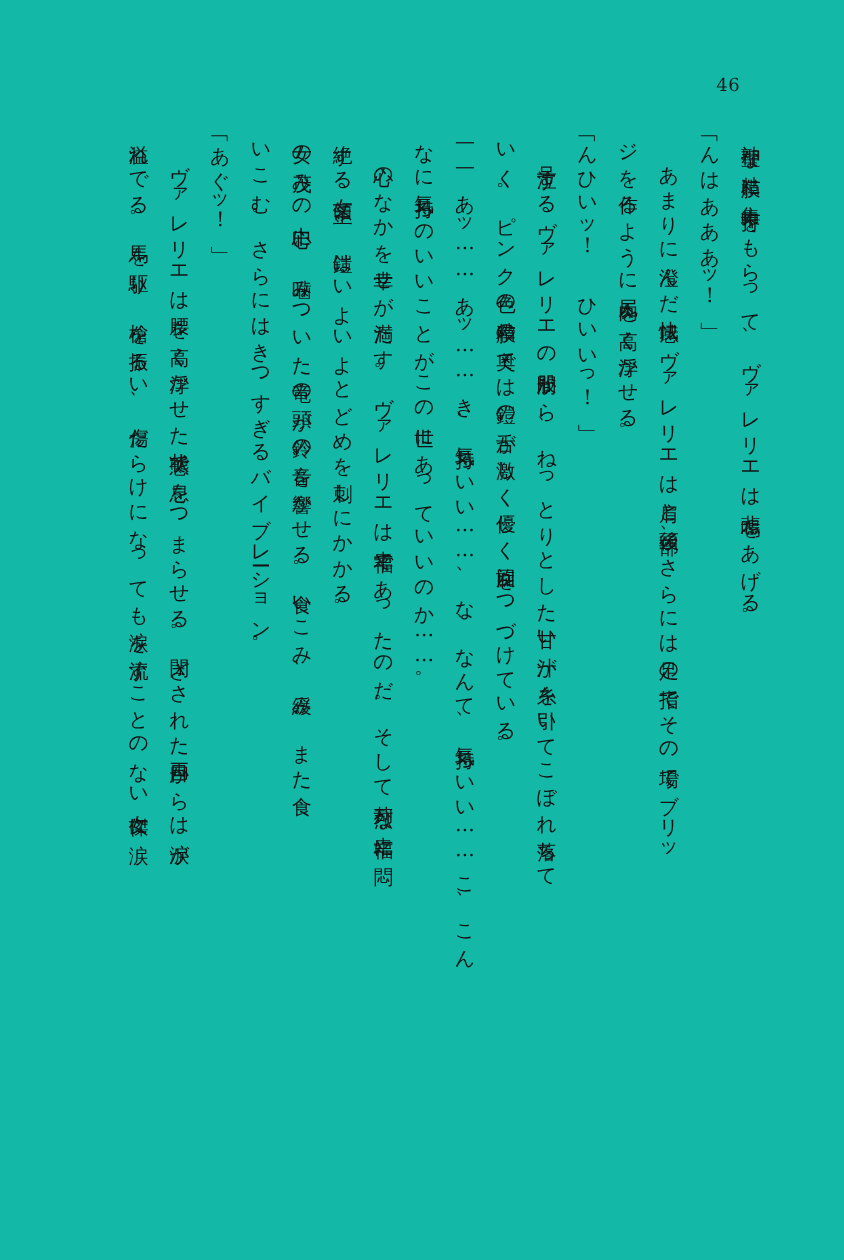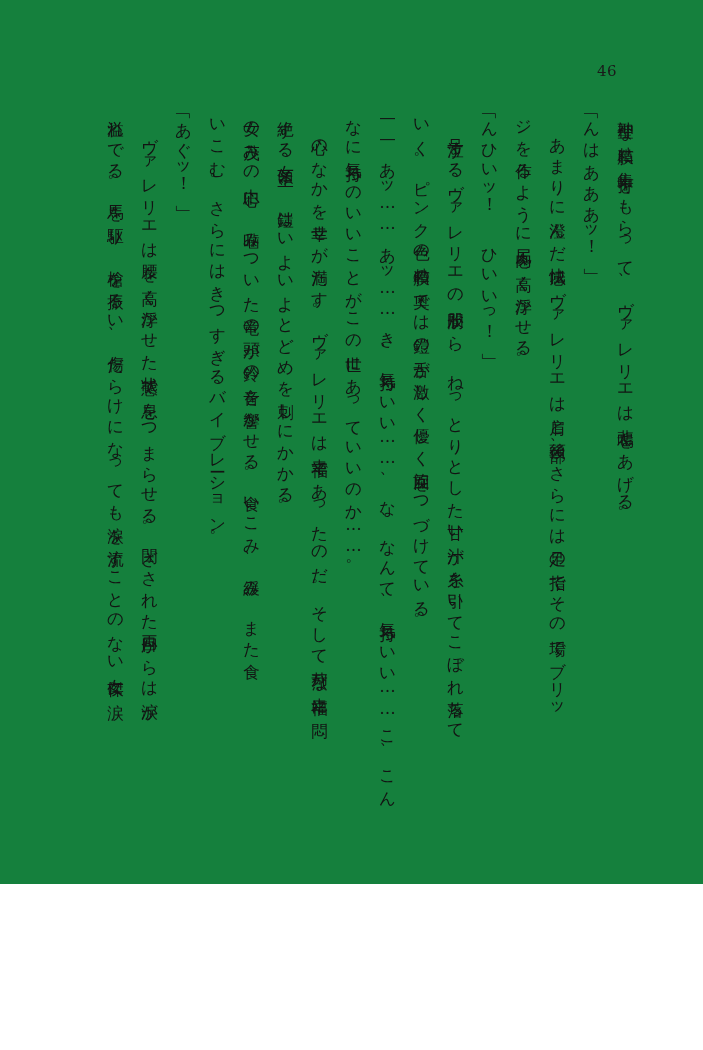--- a/index.html
+++ b/index.html
@@ -10,22 +10,22 @@
   body {
     width: 703px;
     height: 1050px;
     overflow: hidden;
     font-family: "DejaVu Serif", serif;
     color: #111111;
   }
   .page {
     position: relative;
     width: 703px;
-    height: 884px;
-    background: #15803d;
+    height: 1050px;
+    background: #14b8a6;
   }
   .page-number {
     position: absolute;
     top: 62px;
     right: 86px;
     font-family: "DejaVu Serif", serif;
     font-size: 15px;
     color: #1a1a1a;
     letter-spacing: 0.5px;
   }

